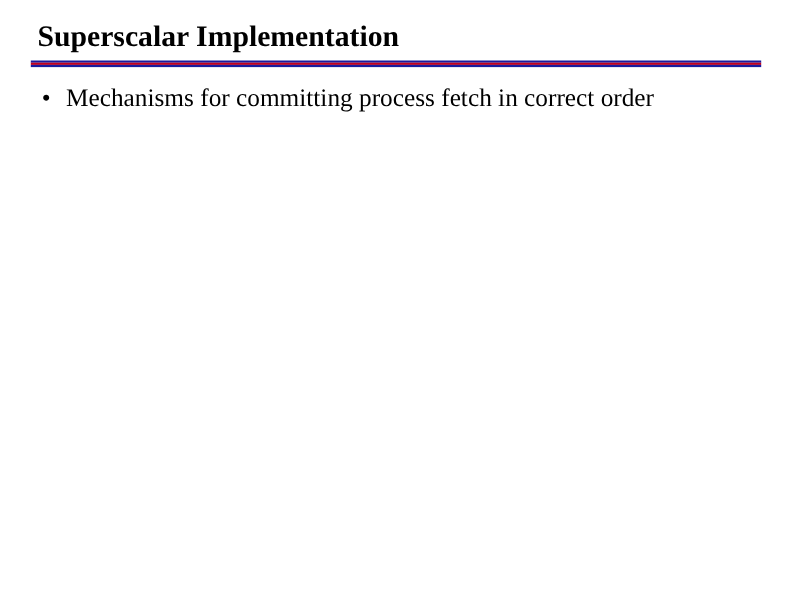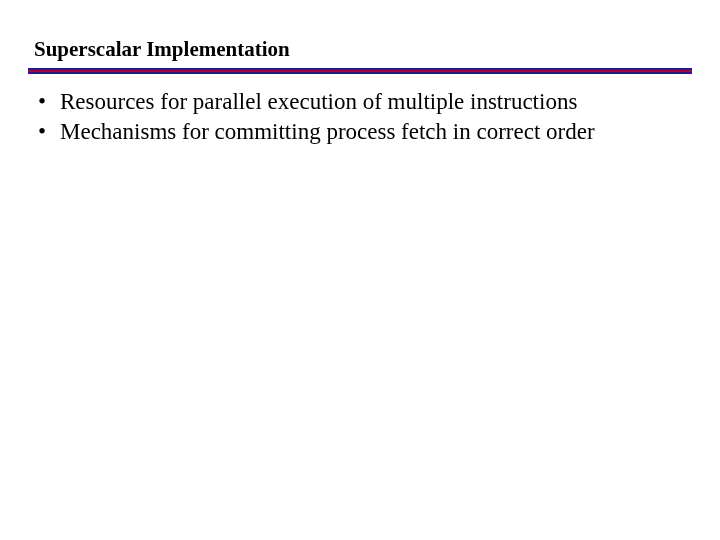--- a/index.html
+++ b/index.html
@@ -9,25 +9,24 @@
     }
     body {
       width: 720px;
       height: 540px;
       background: #ffffff;
       font-family: "Times New Roman", Times, serif;
       padding: 18px 28px;
       color: #000;
     }
     .title {
-      font-size: 21px;
+      font-size: 27px;
       font-weight: bold;
       margin-bottom: 6px;
       margin-left: 6px;
-      margin-top: 19px;
     }
     .divider {
       height: 6px;
       width: 100%;
       margin-bottom: 14px;
     }
     .divider .bar-blue-top {
       height: 2px;
       background: #1a1a9e;
     }
@@ -66,16 +65,15 @@
 <h1 class="title">Superscalar Implementation</h1>
 
 <div class="divider">
   <div class="bar-blue-top"></div>
   <div class="bar-red"></div>
   <div class="bar-blue-bottom"></div>
 </div>
 
 <div class="content">
   <ul class="bullets">
-    <li>Resources for parallel execution of multiple instructions</li>
     <li>Mechanisms for committing process fetch in correct order</li>
   </ul>
 </div>
 
 </body></html>

